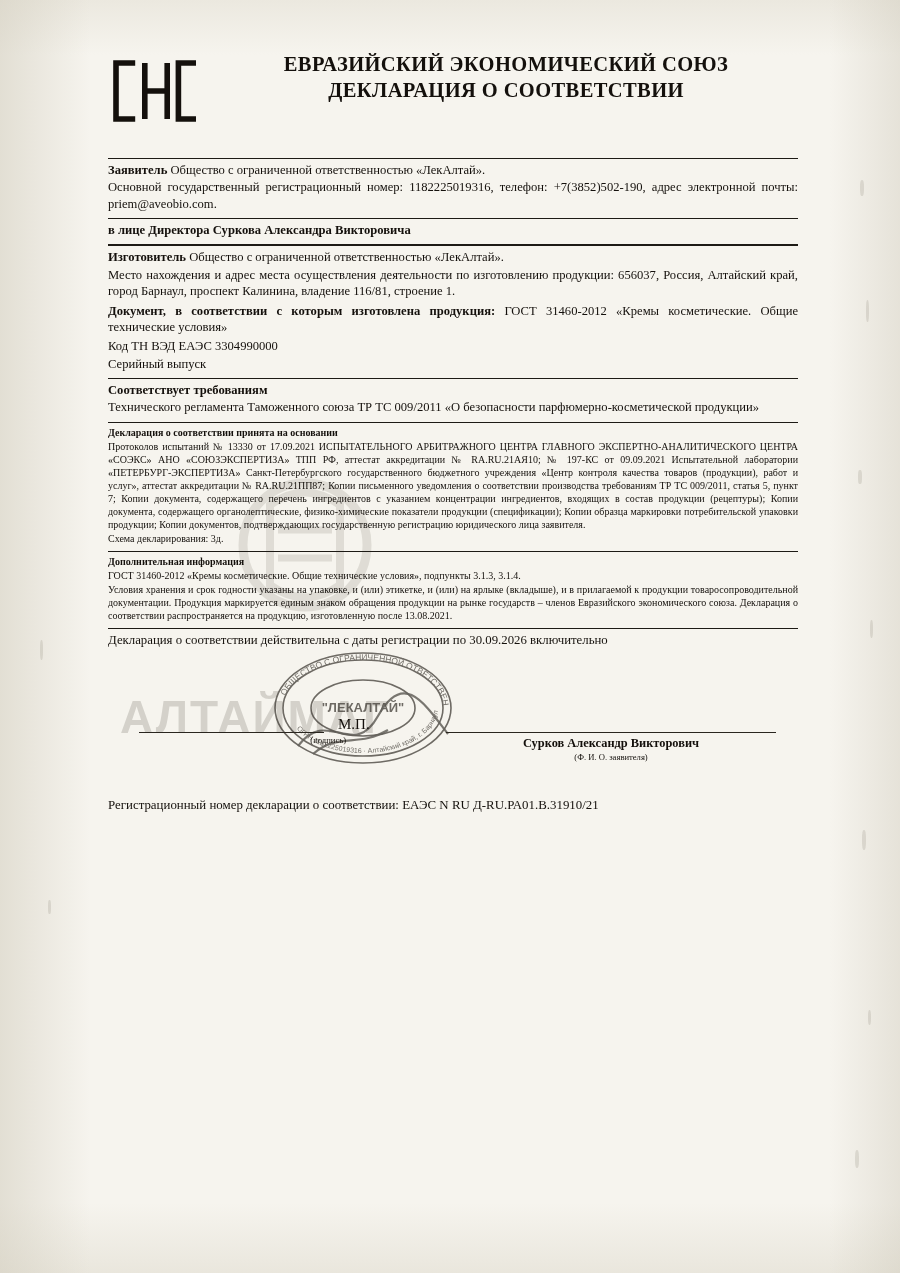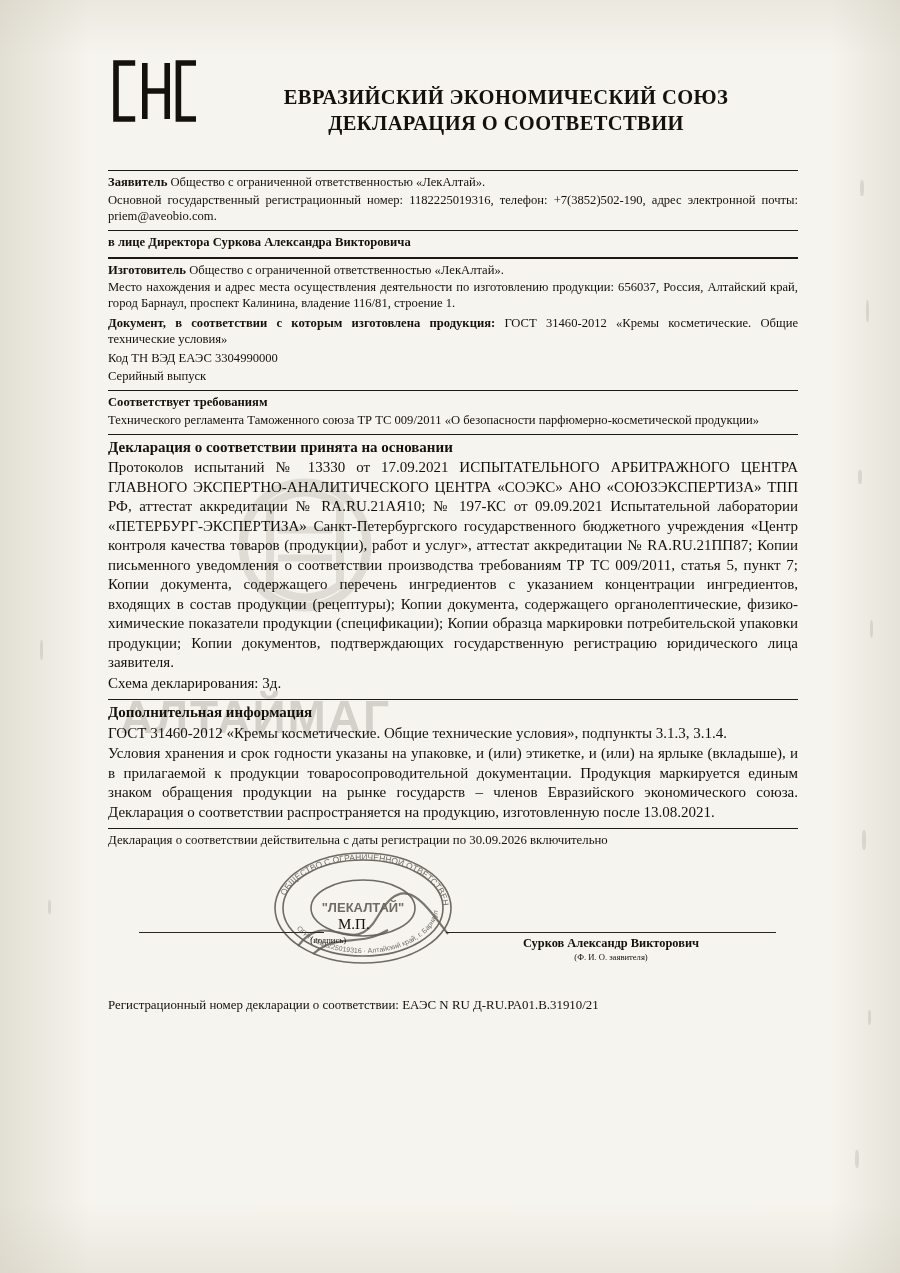--- a/index.html
+++ b/index.html
@@ -62,21 +62,20 @@
     flex: 1 1 auto;
     text-align: center;
     padding-right: 16px;
   }
   .title-line1 {
     font-size: 20.5px;
     font-weight: bold;
     letter-spacing: 0.4px;
     line-height: 1.25;
     white-space: nowrap;
-    margin-top: 33px;
   }
   .title-line2 {
     font-size: 20.5px;
     font-weight: bold;
     letter-spacing: 0.4px;
     line-height: 1.25;
   }
 
   
   .rule {
@@ -86,21 +85,21 @@
   .sect {
     padding: 3px 0 5px 0;
     font-size: 12.6px;
     line-height: 1.30;
     text-align: justify;
     text-justify: inter-word;
   }
   .sect p { margin: 0 0 1px 0; }
   b { font-weight: bold; }
 
-  .sect.small { font-size: 15px; }
+  .sect.small { font-size: 10px; }
 
   
   .valid-line {
     padding: 4px 0 2px 0;
     font-size: 12.8px;
     font-weight: normal;
   }
 
   
   .sign-area {

